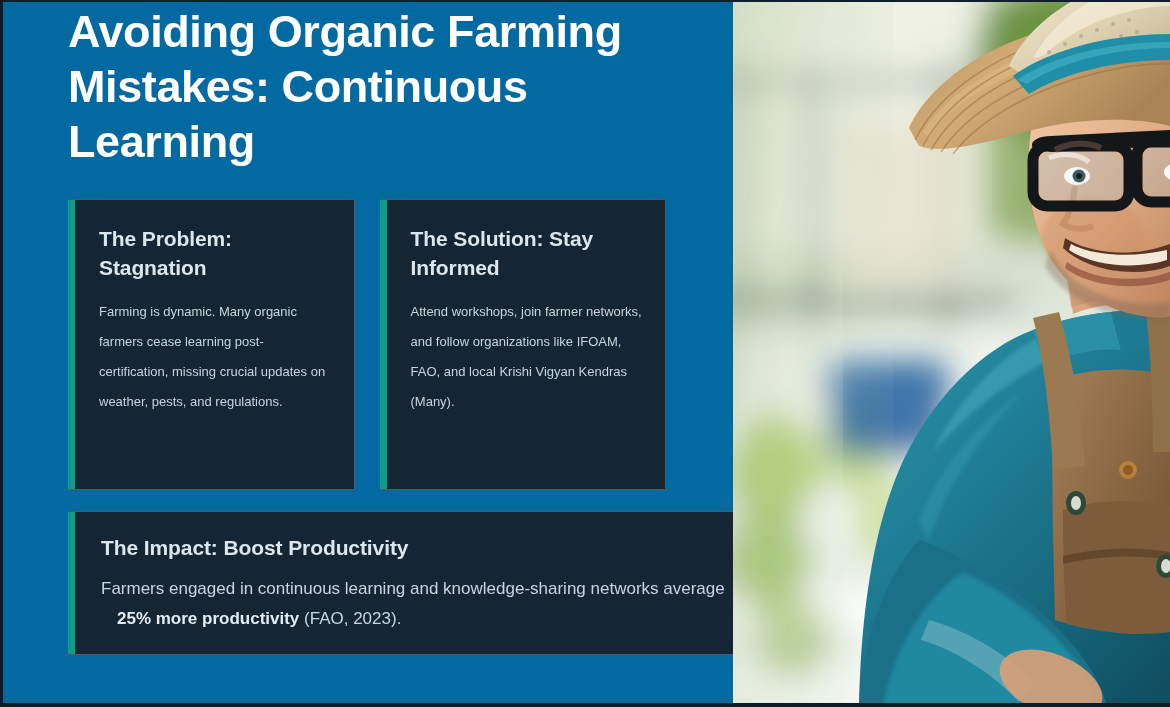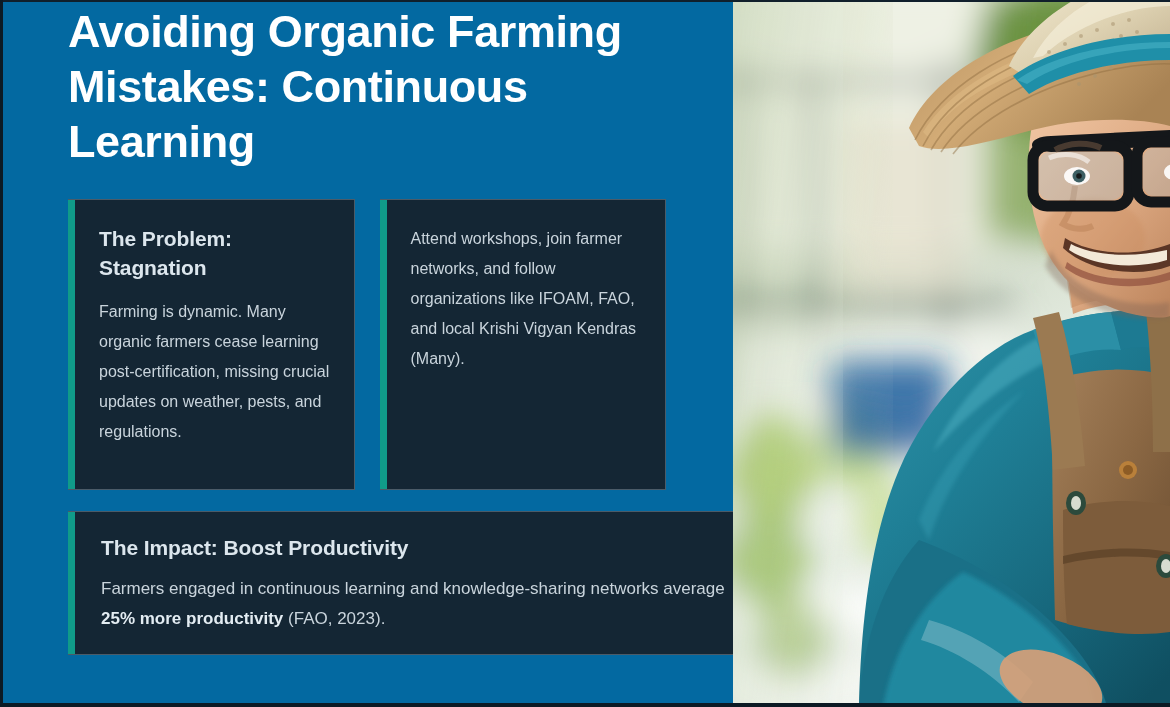--- a/index.html
+++ b/index.html
@@ -64,21 +64,21 @@
     font-family:"Liberation Sans", sans-serif;
     font-size:21px;
     font-weight:bold;
     line-height:29px;
     letter-spacing:-0.1px;
     margin-bottom:15px;
   }
   .card-text {
     color:#c9d4dc;
     font-family:"Liberation Sans", sans-serif;
-    font-size:16px;
+    font-size:13px;
     line-height:30px;
   }
   .card-impact {
     position:absolute;
     left:68px; top:511px;
     width:708px;
     min-height:139px;
   }
   .card-impact .card-body { padding:22px 22px 20px 26px; }
   .impact-head {
@@ -87,21 +87,21 @@
     font-weight:bold;
     line-height:28px;
     letter-spacing:-0.1px;
     margin-bottom:12px;
   }
   .impact-text {
     color:#c9d4dc;
     font-size:17px;
     line-height:30px;
   }
-  .impact-text b { color:#e3ecf2; font-weight:bold; }
+  .impact-text b { color:#e3ecf2; font-weight:bold;margin-left:16px; }
   
   .photo {
     position:relative;
     flex:0 0 437px;
     width:437px; height:707px;
     overflow:hidden;
     background:#cfd8cc;
   }
   .photo svg { display:block; width:437px; height:707px; }
   
@@ -127,20 +127,21 @@
         <div class="accent"></div>
         <div class="card-body">
           <div class="card-head">The Problem: Stagnation</div>
           <div class="card-text">Farming is dynamic. Many organic farmers cease learning post-certification, missing crucial updates on weather, pests, and regulations.</div>
         </div>
       </div>
 
       <div class="card card-top">
         <div class="accent"></div>
         <div class="card-body">
+          <div class="card-head">The Solution: Stay Informed</div>
           <div class="card-text">Attend workshops, join farmer networks, and follow organizations like IFOAM, FAO, and local Krishi Vigyan Kendras (Many).</div>
         </div>
       </div>
 
     </div>
 
     <div class="card card-impact">
       <div class="accent"></div>
       <div class="card-body">
         <div class="impact-head">The Impact: Boost Productivity</div>

